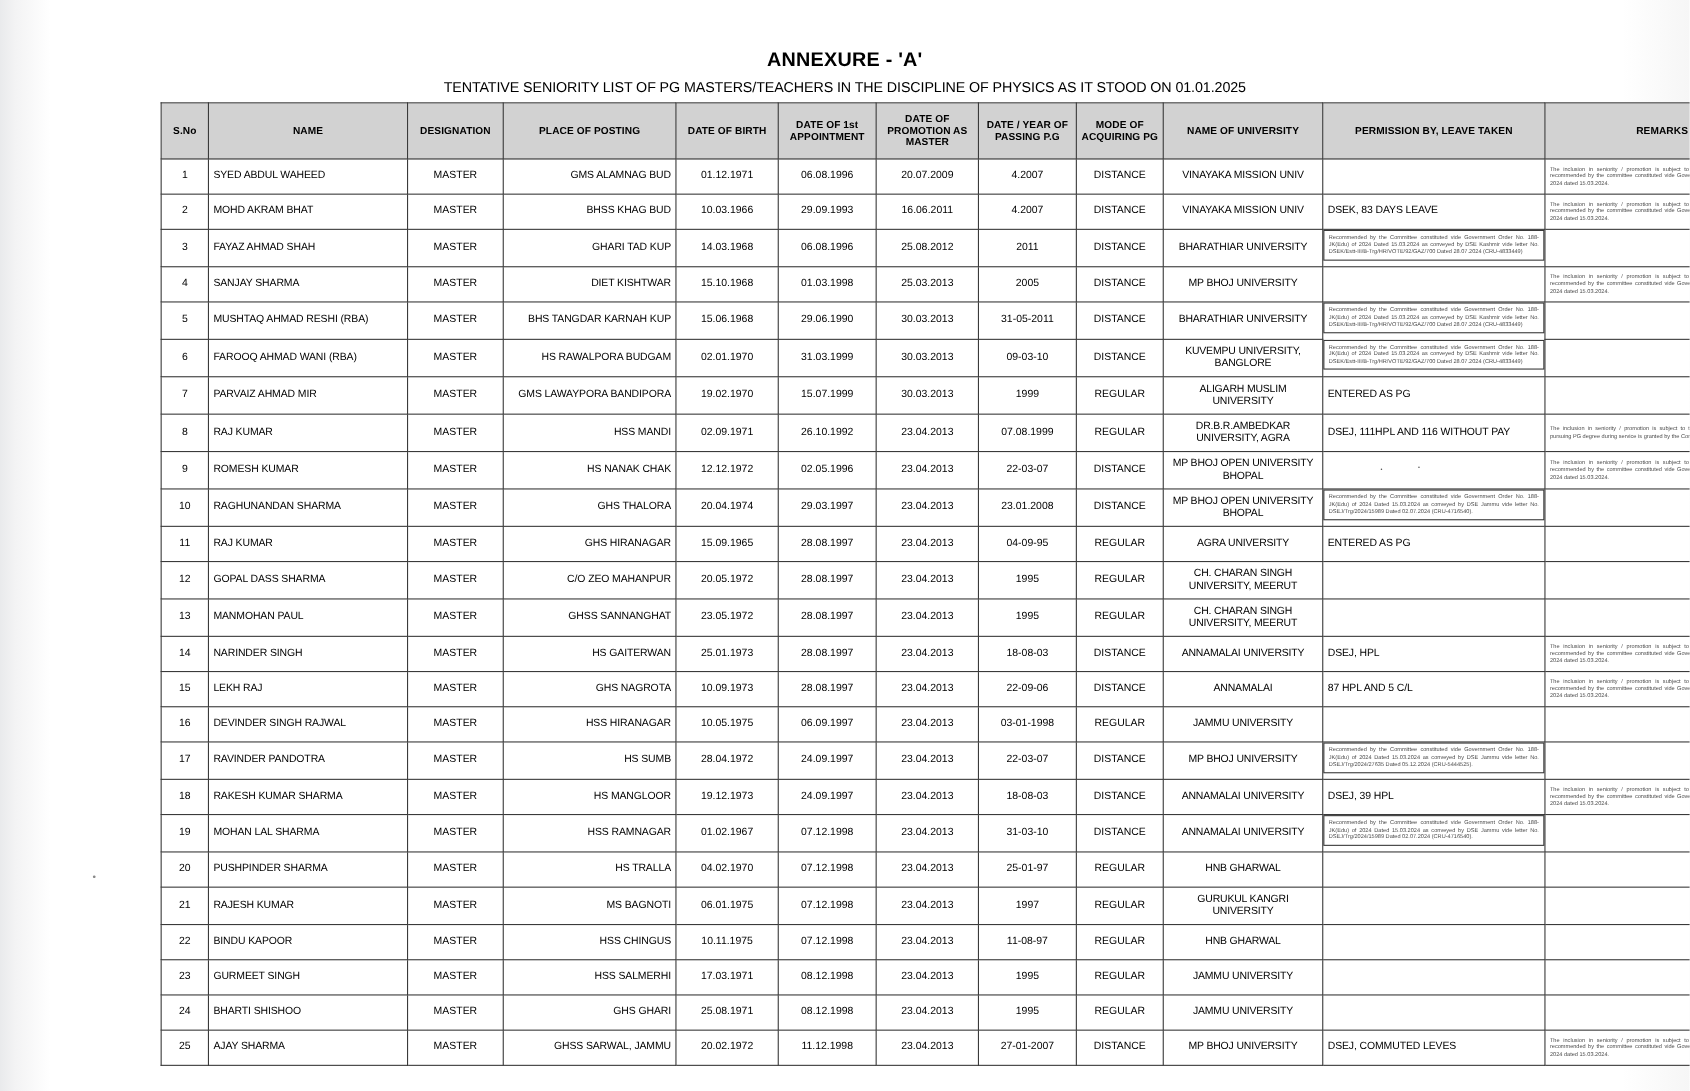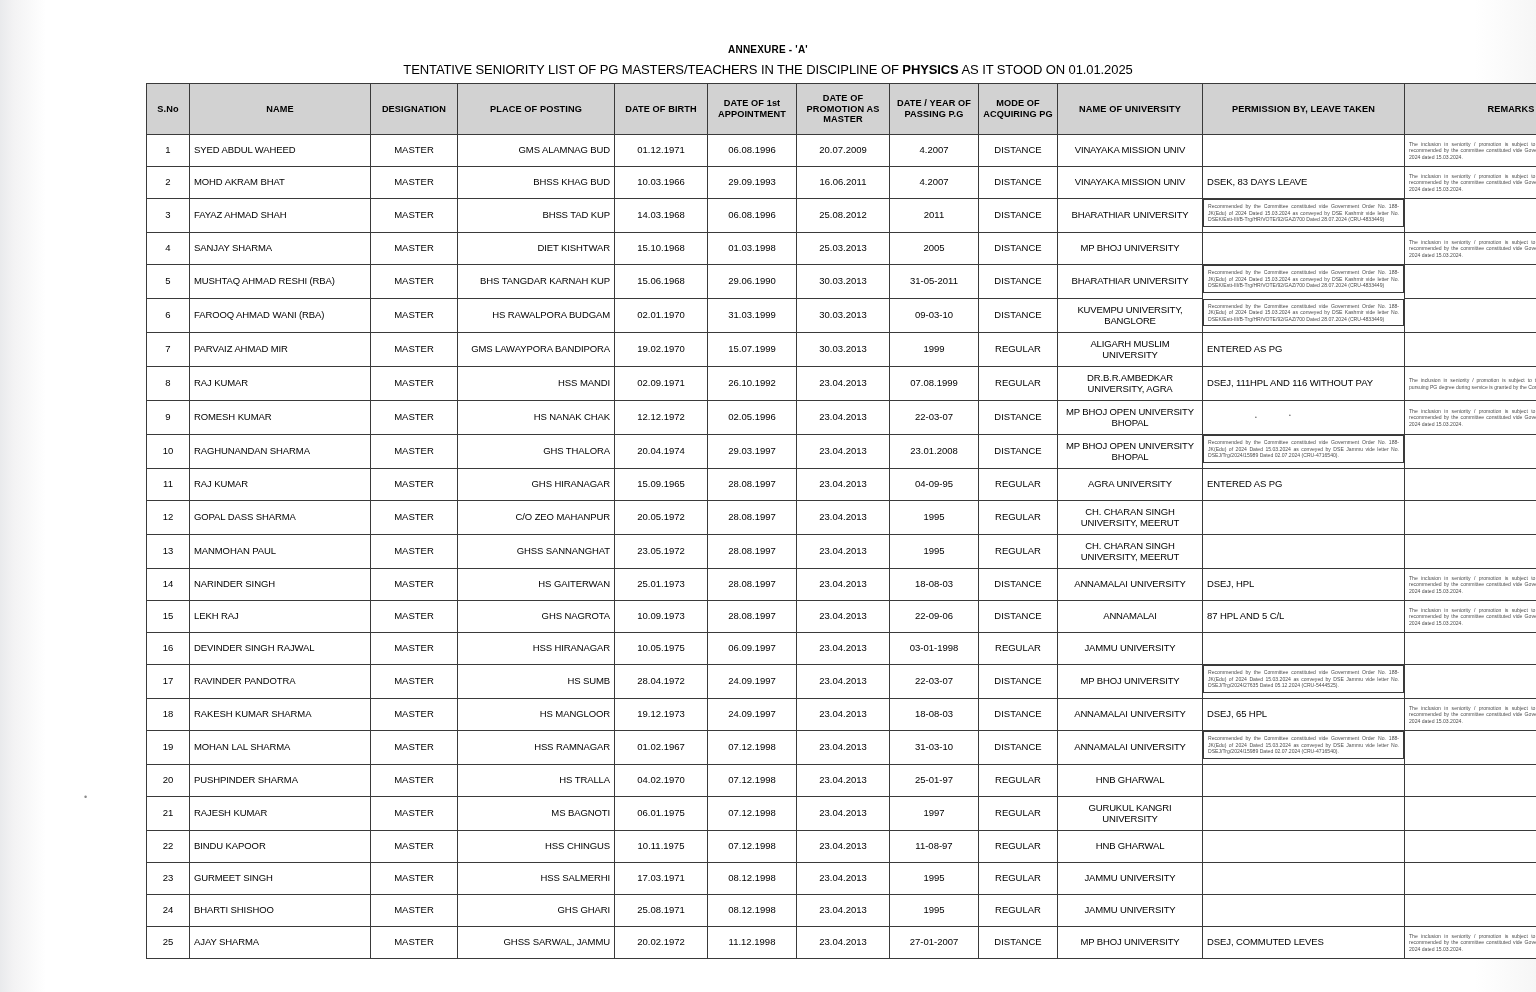--- a/index.html
+++ b/index.html
@@ -28,32 +28,32 @@
     position: relative;
     z-index: 1;
     padding: 0;
   }
   .doc-title-block {
     text-align: center;
     margin-top: 44px;
     margin-bottom: 6px;
   }
   .annexure-line {
-    font-size: 10px;
+    font-size: 18px;
     font-weight: bold;
     letter-spacing: 0.2px;
     margin-bottom: 7px;
   }
   .subtitle-line {
     font-size: 13px;
     font-weight: 500;
     letter-spacing: -0.1px;
   }
   .subtitle-line .strong {
-    font-weight: bold;
+    font-weight: normal;
   }
   table.seniority {
     border-collapse: collapse;
     width: 1335px;
     margin-left: 146px;
     table-layout: fixed;
     background: #ffffff;
   }
   table.seniority th,
   table.seniority td {
@@ -194,21 +194,21 @@
           <td class="c-univ">VINAYAKA MISSION UNIV</td>
           <td class="c-perm">DSEK, 83 DAYS LEAVE</td>
           <td class="c-remarks">
             <span class="tiny">The inclusion in seniority / promotion is subject to the condition that the case is recommended by the committee constituted vide Government Order No. 188-JK(Edu)of 2024 dated 15.03.2024.</span>
           </td>
         </tr>
         <tr class="tall">
           <td class="c-sno">3</td>
           <td class="c-name">FAYAZ AHMAD SHAH</td>
           <td class="c-desig">MASTER</td>
-          <td class="c-place">BHSS TAD KUP</td>
+          <td class="c-place">GHARI TAD KUP</td>
           <td class="c-dob">14.03.1968</td>
           <td class="c-doa">06.08.1996</td>
           <td class="c-dop">25.08.2012</td>
           <td class="c-pg">2011</td>
           <td class="c-mode">DISTANCE</td>
           <td class="c-univ">BHARATHIAR UNIVERSITY</td>
           <td class="c-perm tiny">Recommended by the Committee constituted vide Government Order No. 188-JK(Edu) of 2024 Dated 15.03.2024 as conveyed by DSE Kashmir vide letter No. DSEK/Estt-III/B-Trg/HR/VOTE/92/GAZ/700 Dated 28.07.2024 (CRU-4833449)</td>
           <td class="c-remarks"></td>
         </tr>
         <tr>
@@ -423,21 +423,21 @@
           <td class="c-sno">18</td>
           <td class="c-name">RAKESH KUMAR SHARMA</td>
           <td class="c-desig">MASTER</td>
           <td class="c-place">HS MANGLOOR</td>
           <td class="c-dob">19.12.1973</td>
           <td class="c-doa">24.09.1997</td>
           <td class="c-dop">23.04.2013</td>
           <td class="c-pg">18-08-03</td>
           <td class="c-mode">DISTANCE</td>
           <td class="c-univ">ANNAMALAI UNIVERSITY</td>
-          <td class="c-perm">DSEJ, 65 HPL</td>
+          <td class="c-perm">DSEJ, 39 HPL</td>
           <td class="c-remarks">
             <span class="tiny">The inclusion in seniority / promotion is subject to the condition that the case is recommended by the committee constituted vide Government Order No. 188-JK(Edu)of 2024 dated 15.03.2024.</span>
           </td>
         </tr>
         <tr class="tall">
           <td class="c-sno">19</td>
           <td class="c-name">MOHAN LAL SHARMA</td>
           <td class="c-desig">MASTER</td>
           <td class="c-place">HSS RAMNAGAR</td>
           <td class="c-dob">01.02.1967</td>

